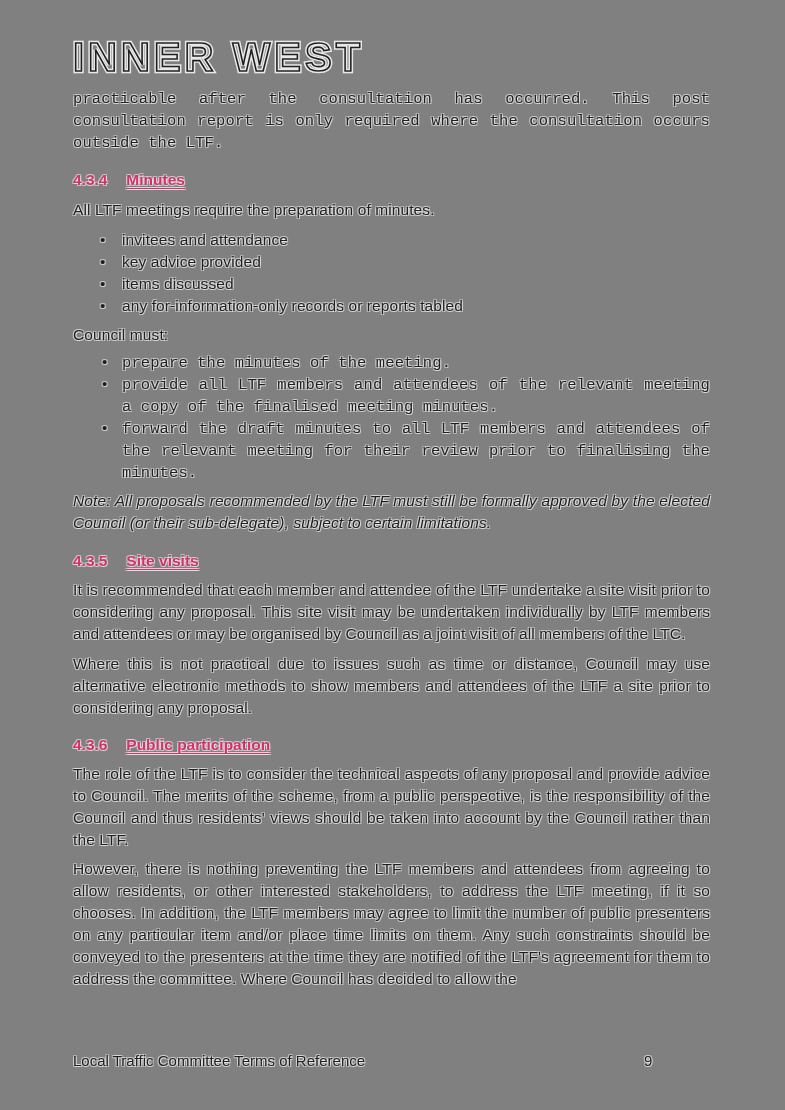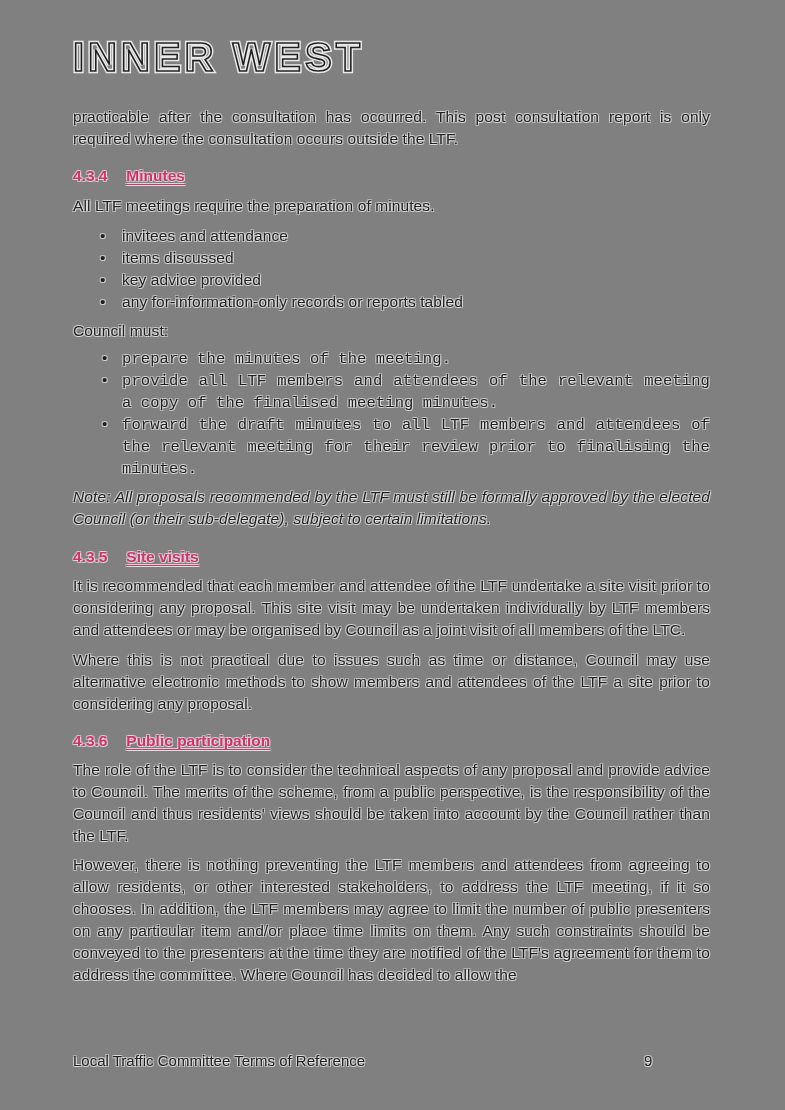--- a/index.html
+++ b/index.html
@@ -21,21 +21,21 @@
       1px -1px 0 rgba(255,255,255,.45),
       -1px 1px 0 rgba(255,255,255,.45);
   }
   p{
     margin:7px 0 0;
     font-size:15.5px;
     line-height:22px;
     text-align:justify;
     letter-spacing:.1px;
   }
-  p.intro{margin-top:24px;}
+  p.intro{margin-top:6px;font-family:Liberation Mono, monospace;}
   p.note{font-style:italic;}
   h3{
     margin:15px 0 0;
     font-size:15.5px;
     line-height:22px;
     font-weight:bold;
     color:var(--accent-pink,#d2316b);
   }
   h3.mt16{margin-top:16px;}
   .hnum{display:inline-block;min-width:49px;}
@@ -102,22 +102,22 @@
 
     <h3 class="halo">
       <span class="hnum">4.3.4</span>
       <span class="htitle">Minutes</span>
     </h3>
 
     <p class="mt8 halo">All LTF meetings require the preparation of minutes.</p>
 
     <ul class="halo">
       <li>invitees and attendance</li>
+      <li>key advice provided</li>
       <li>items discussed</li>
-      <li>key advice provided</li>
       <li>any for-information-only records or reports tabled</li>
     </ul>
 
     <p class="mt7 halo">Council must:</p>
 
     <ul class="tight halo">
       <li>prepare the minutes of the meeting.</li>
       <li>provide all LTF members and attendees of the relevant meeting a copy of the finalised meeting minutes.</li>
       <li>forward the draft minutes to all LTF members and attendees of the relevant meeting for their review prior to finalising the minutes.</li>
     </ul>

